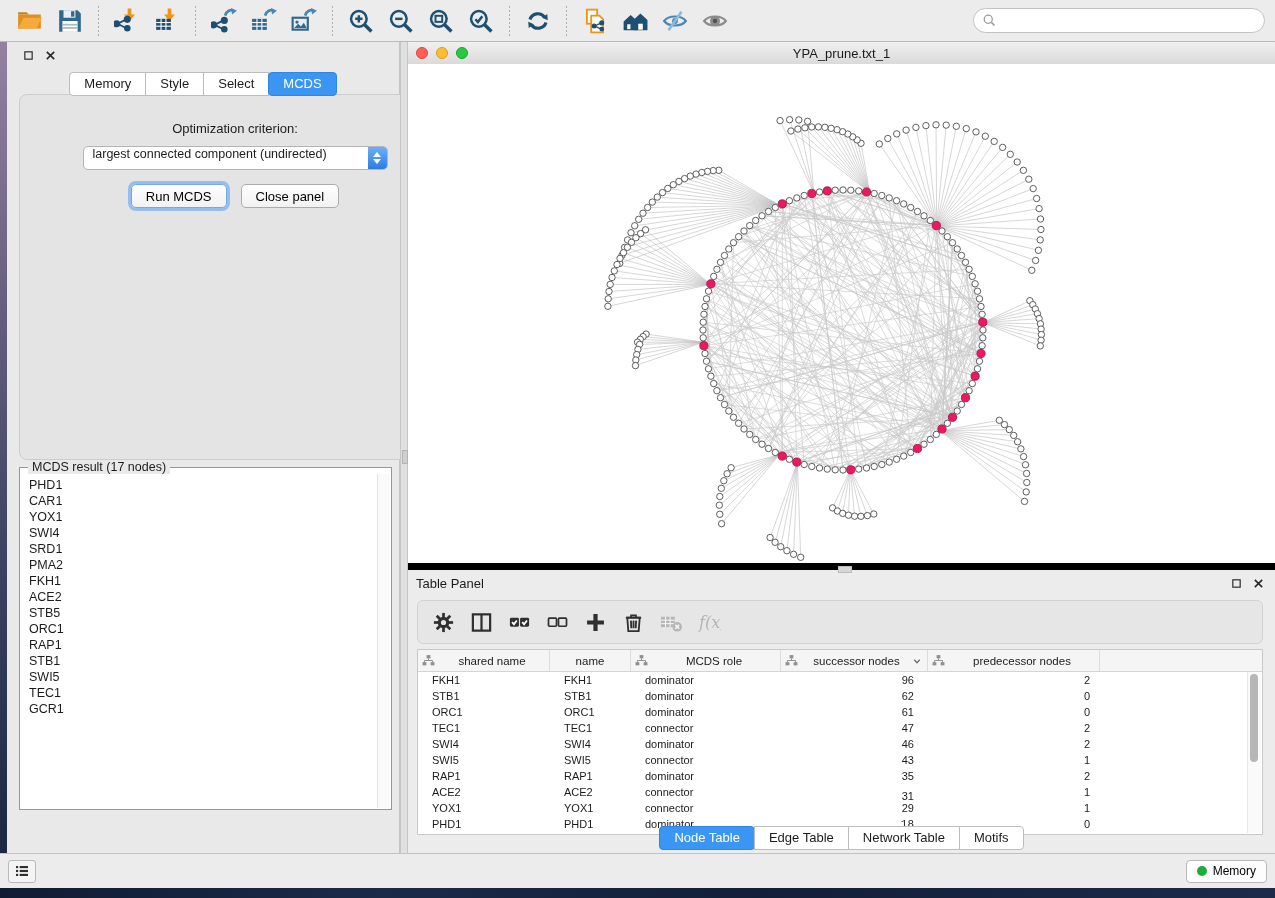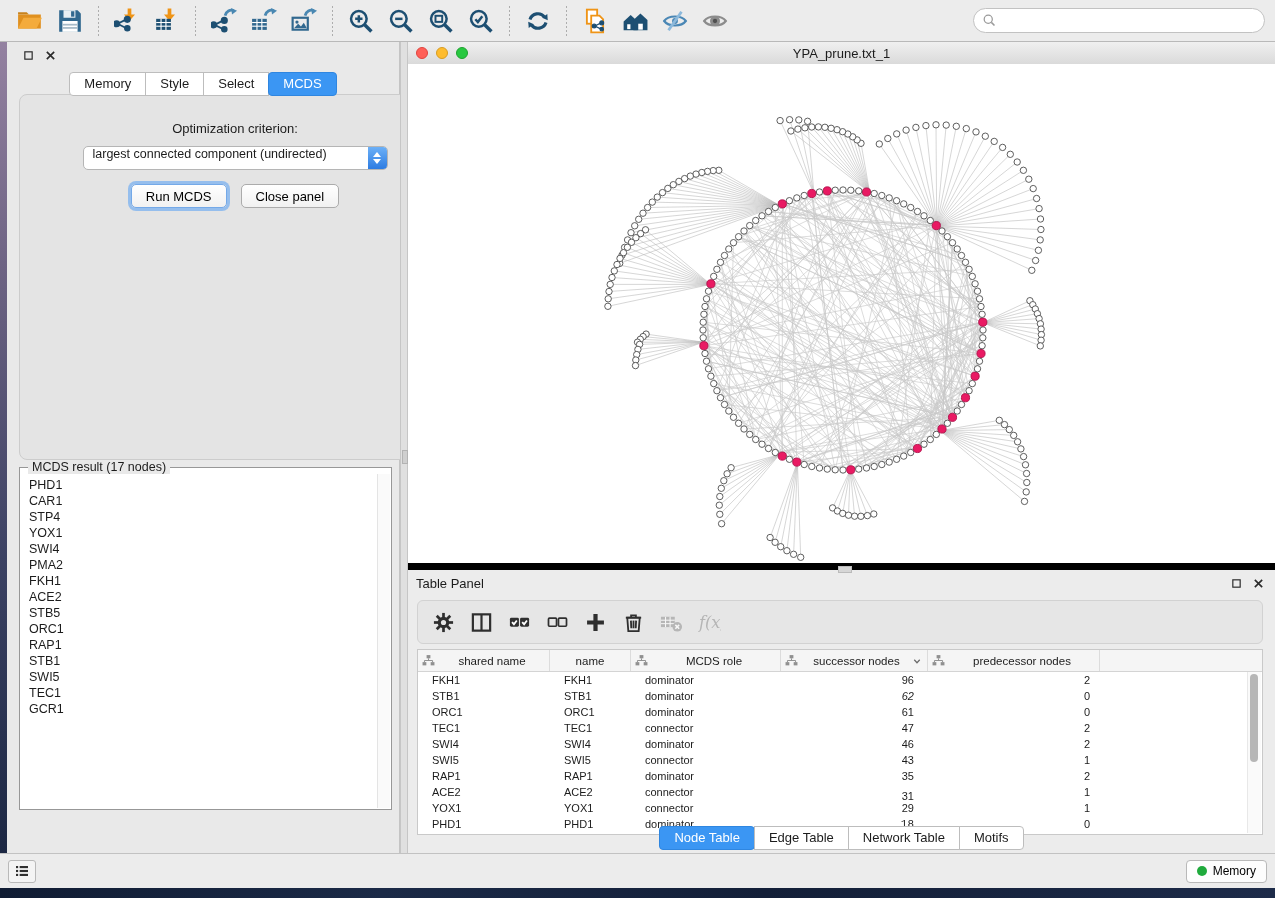--- a/index.html
+++ b/index.html
@@ -295,23 +295,23 @@
     <div class="btn-row">
       <button class="btn focused">Run MCDS</button>
       <button class="btn">Close panel</button>
     </div>
   </div>
   <div class="mcds-box">
     <span class="mcds-legend">MCDS result (17 nodes)</span>
     <div class="mcds-list">
         <div>PHD1</div>
         <div>CAR1</div>
-        <div>STP4</div>
         <div>YOX1</div>
         <div>SWI4</div>
+        <div>SRD1</div>
         <div>PMA2</div>
         <div>FKH1</div>
         <div>ACE2</div>
         <div>STB5</div>
         <div>ORC1</div>
         <div>RAP1</div>
         <div>STB1</div>
         <div>SWI5</div>
         <div>TEC1</div>
         <div>GCR1</div>
@@ -1174,21 +1174,21 @@
           <div class="t-cell" style="width: 132px; padding-left: 14px;">FKH1</div>
           <div class="t-cell" style="width: 81px; padding-left: 14px;">FKH1</div>
           <div class="t-cell" style="width: 150px; padding-left: 14px;">dominator</div>
           <div class="t-cell num" style="width: 147px; padding-right: 14px;">96</div>
           <div class="t-cell num" style="width: 172px; padding-right: 10px;">2</div>
         </div>
         <div class="t-row">
           <div class="t-cell" style="width: 132px; padding-left: 14px;">STB1</div>
           <div class="t-cell" style="width: 81px; padding-left: 14px;">STB1</div>
           <div class="t-cell" style="width: 150px; padding-left: 14px;">dominator</div>
-          <div class="t-cell num" style="width: 147px; padding-right: 14px; font-style: italic;">62</div>
+          <div class="t-cell num" style="width: 147px; padding-right: 14px;">62</div>
           <div class="t-cell num" style="width: 172px; padding-right: 10px;">0</div>
         </div>
         <div class="t-row">
           <div class="t-cell" style="width: 132px; padding-left: 14px;">ORC1</div>
           <div class="t-cell" style="width: 81px; padding-left: 14px;">ORC1</div>
           <div class="t-cell" style="width: 150px; padding-left: 14px;">dominator</div>
           <div class="t-cell num" style="width: 147px; padding-right: 14px;">61</div>
           <div class="t-cell num" style="width: 172px; padding-right: 10px;">0</div>
         </div>
         <div class="t-row">

